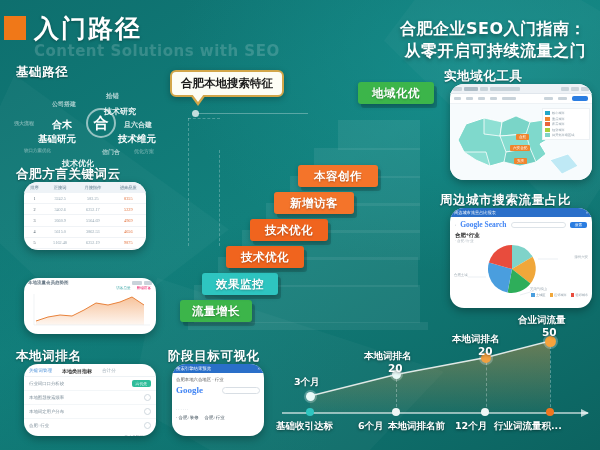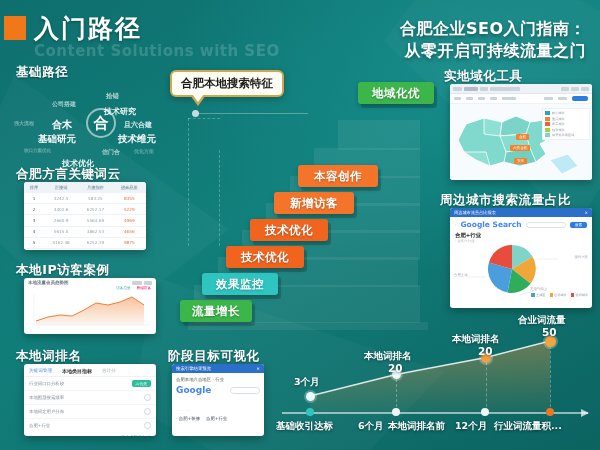--- a/index.html
+++ b/index.html
@@ -101,22 +101,22 @@
     letter-spacing: 0.5px; white-space: nowrap;
     box-shadow: 3px 4px 0 rgba(0,0,0,0.16), 0 2px 5px rgba(0,0,0,0.22);
     text-shadow: 0 1px 2px rgba(0,0,0,0.28);
   }
   .riser {
     position: absolute; background: rgba(255,255,255,0.07);
   }
 
   
   .card {
-    position: absolute; background: #ffffff; border-radius: 3px;
-    box-shadow: 0 3px 9px rgba(0,0,0,0.3); overflow: hidden;
+    position: absolute; background: #ffffff; border-radius: 14px;
+    box-shadow: 0 3px 9px rgba(0,0,0,0.3); overflow: hidden; font-family: Liberation Serif, serif;
   }
   .card-bar {
     height: 8px; background: #eef2f6; border-bottom: 1px solid #e0e6ec;
     display:flex; align-items:center; padding: 0 3px; gap: 2px;
   }
   .blurrow { background: #c9d3da; border-radius: 1px; filter: blur(0.5px); }
 
   
   .tbl { width:100%; border-collapse: collapse; }
   .tbl th {
@@ -268,21 +268,20 @@
         <tr>
           <td class="num">5</td>
           <td>5162.48</td>
           <td>6252.19</td>
           <td class="hot">9875</td>
         </tr>
       </tbody>
     </table>
   </div>
 
-  <div class="sec-h" style="left:16px; top:262px;">本地IP访客案例</div>
   <div class="card" style="left:24px; top:278px; width:132px; height:56px;">
     <div style="display:flex;align-items:center;justify-content:space-between;padding:2px 4px 0;">
       <div style="font-size:4.5px;font-weight:bold;color:#6b7b88;filter:blur(.5px);">本地流量会员趋势图</div>
       <div style="display:flex;gap:2px;">
         <span class="blurrow" style="width:10px;height:4px;"></span>
         <span class="blurrow" style="width:8px;height:4px;"></span>
       </div>
     </div>
     <div style="display:flex;justify-content:flex-end;gap:6px;padding:1px 5px;">
       <span style="font-size:3.6px;color:#4aa;filter:blur(.4px);">访客总量</span>

